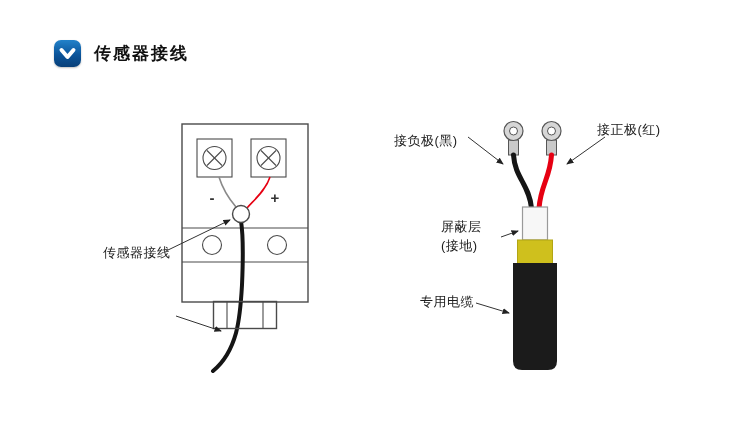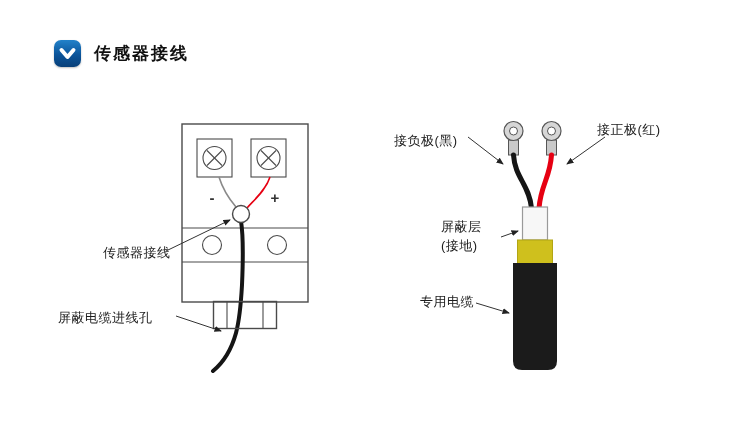--- a/index.html
+++ b/index.html
@@ -106,21 +106,20 @@
 
       <line class="leader" x1="468" y1="137" x2="503" y2="164" marker-end="url(#arrowhead)"></line>
       <line class="leader" x1="605" y1="137" x2="567" y2="164" marker-end="url(#arrowhead)"></line>
       <line class="leader" x1="501" y1="237" x2="518" y2="231" marker-end="url(#arrowhead)"></line>
       <line class="leader" x1="476" y1="303" x2="509" y2="313" marker-end="url(#arrowhead)"></line>
     </g>
   </svg>
 
   <div class="lbl" style="left:103px;top:244px;">传感器接线</div>
 
-  <div class="lbl" style="left:58px;top:309px;">屏蔽电缆进线孔</div>
 
   <div class="lbl" style="left:394px;top:132px;">接负极(黑)</div>
 
   <div class="lbl" style="left:597px;top:121px;">接正极(红)</div>
 
   <div class="lbl" style="left:441px;top:217px;line-height:19px;">
     <span>屏蔽层</span><br>
     <span>(接地)</span>
   </div>
 

